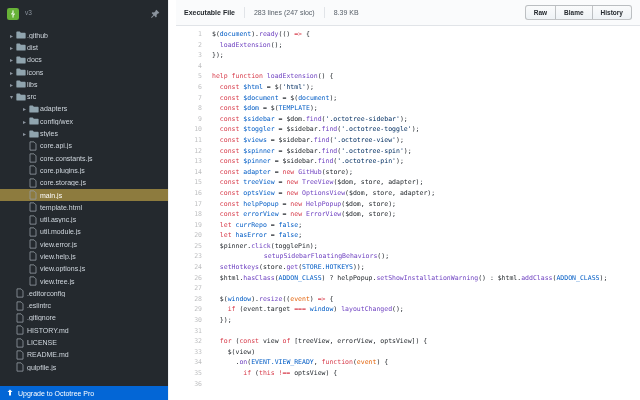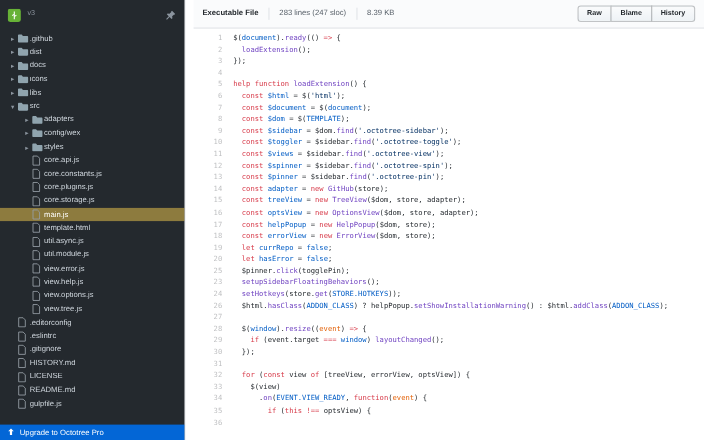--- a/index.html
+++ b/index.html
@@ -297,21 +297,21 @@
         <div class="cline"><span class="lnum">12</span><span class="ltext"><span style="color: rgb(36, 41, 46);">  </span><span style="color: rgb(215, 58, 73);">const</span><span style="color: rgb(36, 41, 46);"> </span><span style="color: rgb(0, 92, 197);">$spinner</span><span style="color: rgb(36, 41, 46);"> = $sidebar.</span><span style="color: rgb(111, 66, 193);">find</span><span style="color: rgb(36, 41, 46);">(</span><span style="color: rgb(3, 47, 98);">'.octotree-spin'</span><span style="color: rgb(36, 41, 46);">);</span></span></div>
         <div class="cline"><span class="lnum">13</span><span class="ltext"><span style="color: rgb(36, 41, 46);">  </span><span style="color: rgb(215, 58, 73);">const</span><span style="color: rgb(36, 41, 46);"> </span><span style="color: rgb(0, 92, 197);">$pinner</span><span style="color: rgb(36, 41, 46);"> = $sidebar.</span><span style="color: rgb(111, 66, 193);">find</span><span style="color: rgb(36, 41, 46);">(</span><span style="color: rgb(3, 47, 98);">'.octotree-pin'</span><span style="color: rgb(36, 41, 46);">);</span></span></div>
         <div class="cline"><span class="lnum">14</span><span class="ltext"><span style="color: rgb(36, 41, 46);">  </span><span style="color: rgb(215, 58, 73);">const</span><span style="color: rgb(36, 41, 46);"> </span><span style="color: rgb(0, 92, 197);">adapter</span><span style="color: rgb(36, 41, 46);"> = </span><span style="color: rgb(215, 58, 73);">new</span><span style="color: rgb(36, 41, 46);"> </span><span style="color: rgb(111, 66, 193);">GitHub</span><span style="color: rgb(36, 41, 46);">(store);</span></span></div>
         <div class="cline"><span class="lnum">15</span><span class="ltext"><span style="color: rgb(36, 41, 46);">  </span><span style="color: rgb(215, 58, 73);">const</span><span style="color: rgb(36, 41, 46);"> </span><span style="color: rgb(0, 92, 197);">treeView</span><span style="color: rgb(36, 41, 46);"> = </span><span style="color: rgb(215, 58, 73);">new</span><span style="color: rgb(36, 41, 46);"> </span><span style="color: rgb(111, 66, 193);">TreeView</span><span style="color: rgb(36, 41, 46);">($dom, store, adapter);</span></span></div>
         <div class="cline"><span class="lnum">16</span><span class="ltext"><span style="color: rgb(36, 41, 46);">  </span><span style="color: rgb(215, 58, 73);">const</span><span style="color: rgb(36, 41, 46);"> </span><span style="color: rgb(0, 92, 197);">optsView</span><span style="color: rgb(36, 41, 46);"> = </span><span style="color: rgb(215, 58, 73);">new</span><span style="color: rgb(36, 41, 46);"> </span><span style="color: rgb(111, 66, 193);">OptionsView</span><span style="color: rgb(36, 41, 46);">($dom, store, adapter);</span></span></div>
         <div class="cline"><span class="lnum">17</span><span class="ltext"><span style="color: rgb(36, 41, 46);">  </span><span style="color: rgb(215, 58, 73);">const</span><span style="color: rgb(36, 41, 46);"> </span><span style="color: rgb(0, 92, 197);">helpPopup</span><span style="color: rgb(36, 41, 46);"> = </span><span style="color: rgb(215, 58, 73);">new</span><span style="color: rgb(36, 41, 46);"> </span><span style="color: rgb(111, 66, 193);">HelpPopup</span><span style="color: rgb(36, 41, 46);">($dom, store);</span></span></div>
         <div class="cline"><span class="lnum">18</span><span class="ltext"><span style="color: rgb(36, 41, 46);">  </span><span style="color: rgb(215, 58, 73);">const</span><span style="color: rgb(36, 41, 46);"> </span><span style="color: rgb(0, 92, 197);">errorView</span><span style="color: rgb(36, 41, 46);"> = </span><span style="color: rgb(215, 58, 73);">new</span><span style="color: rgb(36, 41, 46);"> </span><span style="color: rgb(111, 66, 193);">ErrorView</span><span style="color: rgb(36, 41, 46);">($dom, store);</span></span></div>
         <div class="cline"><span class="lnum">19</span><span class="ltext"><span style="color: rgb(36, 41, 46);">  </span><span style="color: rgb(215, 58, 73);">let</span><span style="color: rgb(36, 41, 46);"> </span><span style="color: rgb(0, 92, 197);">currRepo</span><span style="color: rgb(36, 41, 46);"> = </span><span style="color: rgb(0, 92, 197);">false</span><span style="color: rgb(36, 41, 46);">;</span></span></div>
         <div class="cline"><span class="lnum">20</span><span class="ltext"><span style="color: rgb(36, 41, 46);">  </span><span style="color: rgb(215, 58, 73);">let</span><span style="color: rgb(36, 41, 46);"> </span><span style="color: rgb(0, 92, 197);">hasError</span><span style="color: rgb(36, 41, 46);"> = </span><span style="color: rgb(0, 92, 197);">false</span><span style="color: rgb(36, 41, 46);">;</span></span></div>
         <div class="cline"><span class="lnum">25</span><span class="ltext"><span style="color: rgb(36, 41, 46);">  $pinner.</span><span style="color: rgb(111, 66, 193);">click</span><span style="color: rgb(36, 41, 46);">(togglePin);</span></span></div>
-        <div class="cline"><span class="lnum">23</span><span class="ltext"><span style="color: rgb(36, 41, 46);">  </span><span style="color: rgb(111, 66, 193);">setupSidebarFloatingBehaviors</span><span style="color: rgb(36, 41, 46);">();</span></span></div>
+        <div class="cline"><span class="lnum">23</span><span class="ltext"><span style="color: rgb(36, 41, 46);">  </span><span style="color: rgb(111, 66, 193); margin-left: 44px;">setupSidebarFloatingBehaviors</span><span style="color: rgb(36, 41, 46);">();</span></span></div>
         <div class="cline"><span class="lnum">24</span><span class="ltext"><span style="color: rgb(36, 41, 46);">  </span><span style="color: rgb(111, 66, 193);">setHotkeys</span><span style="color: rgb(36, 41, 46);">(store.</span><span style="color: rgb(111, 66, 193);">get</span><span style="color: rgb(36, 41, 46);">(</span><span style="color: rgb(0, 92, 197);">STORE.HOTKEYS</span><span style="color: rgb(36, 41, 46);">));</span></span></div>
         <div class="cline"><span class="lnum">26</span><span class="ltext"><span style="color: rgb(36, 41, 46);">  $html.</span><span style="color: rgb(111, 66, 193);">hasClass</span><span style="color: rgb(36, 41, 46);">(</span><span style="color: rgb(0, 92, 197);">ADDON_CLASS</span><span style="color: rgb(36, 41, 46);">) ? helpPopup.</span><span style="color: rgb(111, 66, 193);">setShowInstallationWarning</span><span style="color: rgb(36, 41, 46);">() : $html.</span><span style="color: rgb(111, 66, 193);">addClass</span><span style="color: rgb(36, 41, 46);">(</span><span style="color: rgb(0, 92, 197);">ADDON_CLASS</span><span style="color: rgb(36, 41, 46);">);</span></span></div>
         <div class="cline"><span class="lnum">27</span><span class="ltext"></span></div>
         <div class="cline"><span class="lnum">28</span><span class="ltext"><span style="color: rgb(36, 41, 46);">  $(</span><span style="color: rgb(0, 92, 197);">window</span><span style="color: rgb(36, 41, 46);">).</span><span style="color: rgb(111, 66, 193);">resize</span><span style="color: rgb(36, 41, 46);">((</span><span style="color: rgb(227, 98, 9);">event</span><span style="color: rgb(36, 41, 46);">) </span><span style="color: rgb(215, 58, 73);">=&gt;</span><span style="color: rgb(36, 41, 46);"> {</span></span></div>
         <div class="cline"><span class="lnum">29</span><span class="ltext"><span style="color: rgb(36, 41, 46);">    </span><span style="color: rgb(215, 58, 73);">if</span><span style="color: rgb(36, 41, 46);"> (event.target </span><span style="color: rgb(215, 58, 73);">===</span><span style="color: rgb(36, 41, 46);"> </span><span style="color: rgb(0, 92, 197);">window</span><span style="color: rgb(36, 41, 46);">) </span><span style="color: rgb(111, 66, 193);">layoutChanged</span><span style="color: rgb(36, 41, 46);">();</span></span></div>
         <div class="cline"><span class="lnum">30</span><span class="ltext"><span style="color: rgb(36, 41, 46);">  });</span></span></div>
         <div class="cline"><span class="lnum">31</span><span class="ltext"></span></div>
         <div class="cline"><span class="lnum">32</span><span class="ltext"><span style="color: rgb(36, 41, 46);">  </span><span style="color: rgb(215, 58, 73);">for</span><span style="color: rgb(36, 41, 46);"> (</span><span style="color: rgb(215, 58, 73);">const</span><span style="color: rgb(36, 41, 46);"> view </span><span style="color: rgb(215, 58, 73);">of</span><span style="color: rgb(36, 41, 46);"> [treeView, errorView, optsView]) {</span></span></div>
         <div class="cline"><span class="lnum">33</span><span class="ltext"><span style="color: rgb(36, 41, 46); text-align: center;">    $(view)</span></span></div>
         <div class="cline"><span class="lnum">34</span><span class="ltext"><span style="color: rgb(36, 41, 46);">      .</span><span style="color: rgb(111, 66, 193);">on</span><span style="color: rgb(36, 41, 46);">(</span><span style="color: rgb(0, 92, 197);">EVENT.VIEW_READY</span><span style="color: rgb(36, 41, 46);">, </span><span style="color: rgb(215, 58, 73);">function</span><span style="color: rgb(36, 41, 46);">(</span><span style="color: rgb(227, 98, 9);">event</span><span style="color: rgb(36, 41, 46);">) {</span></span></div>

